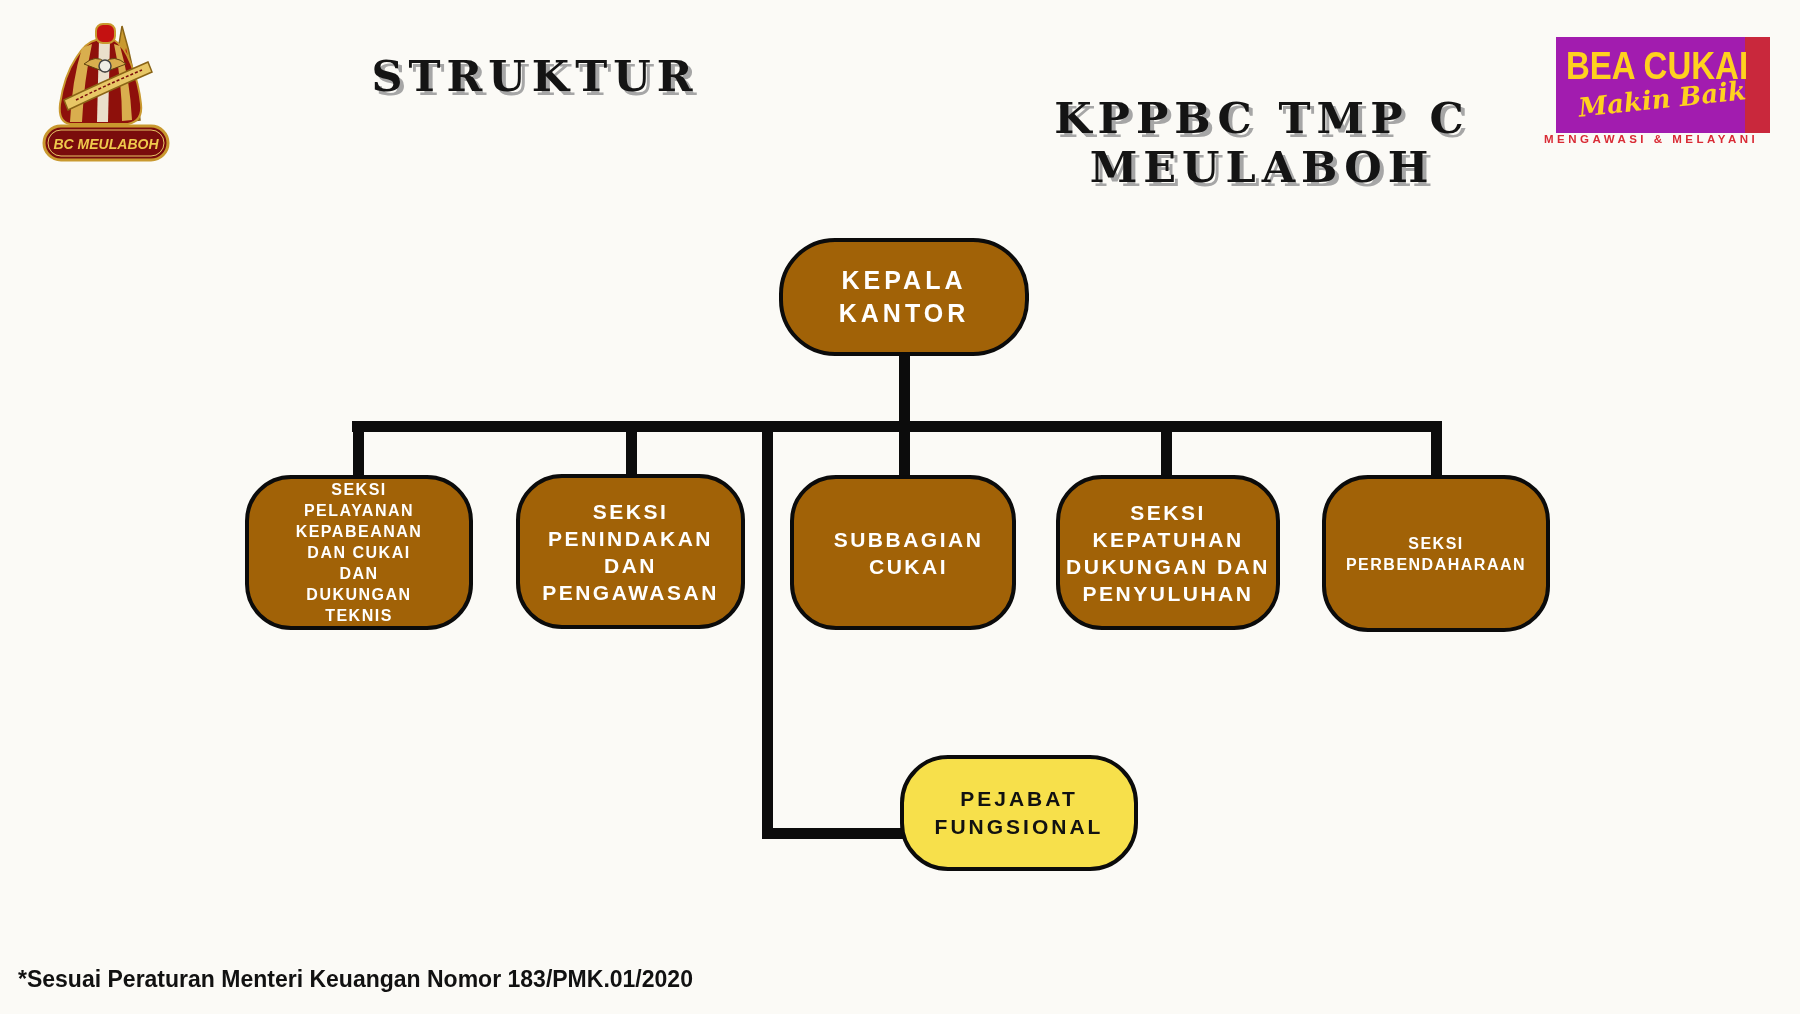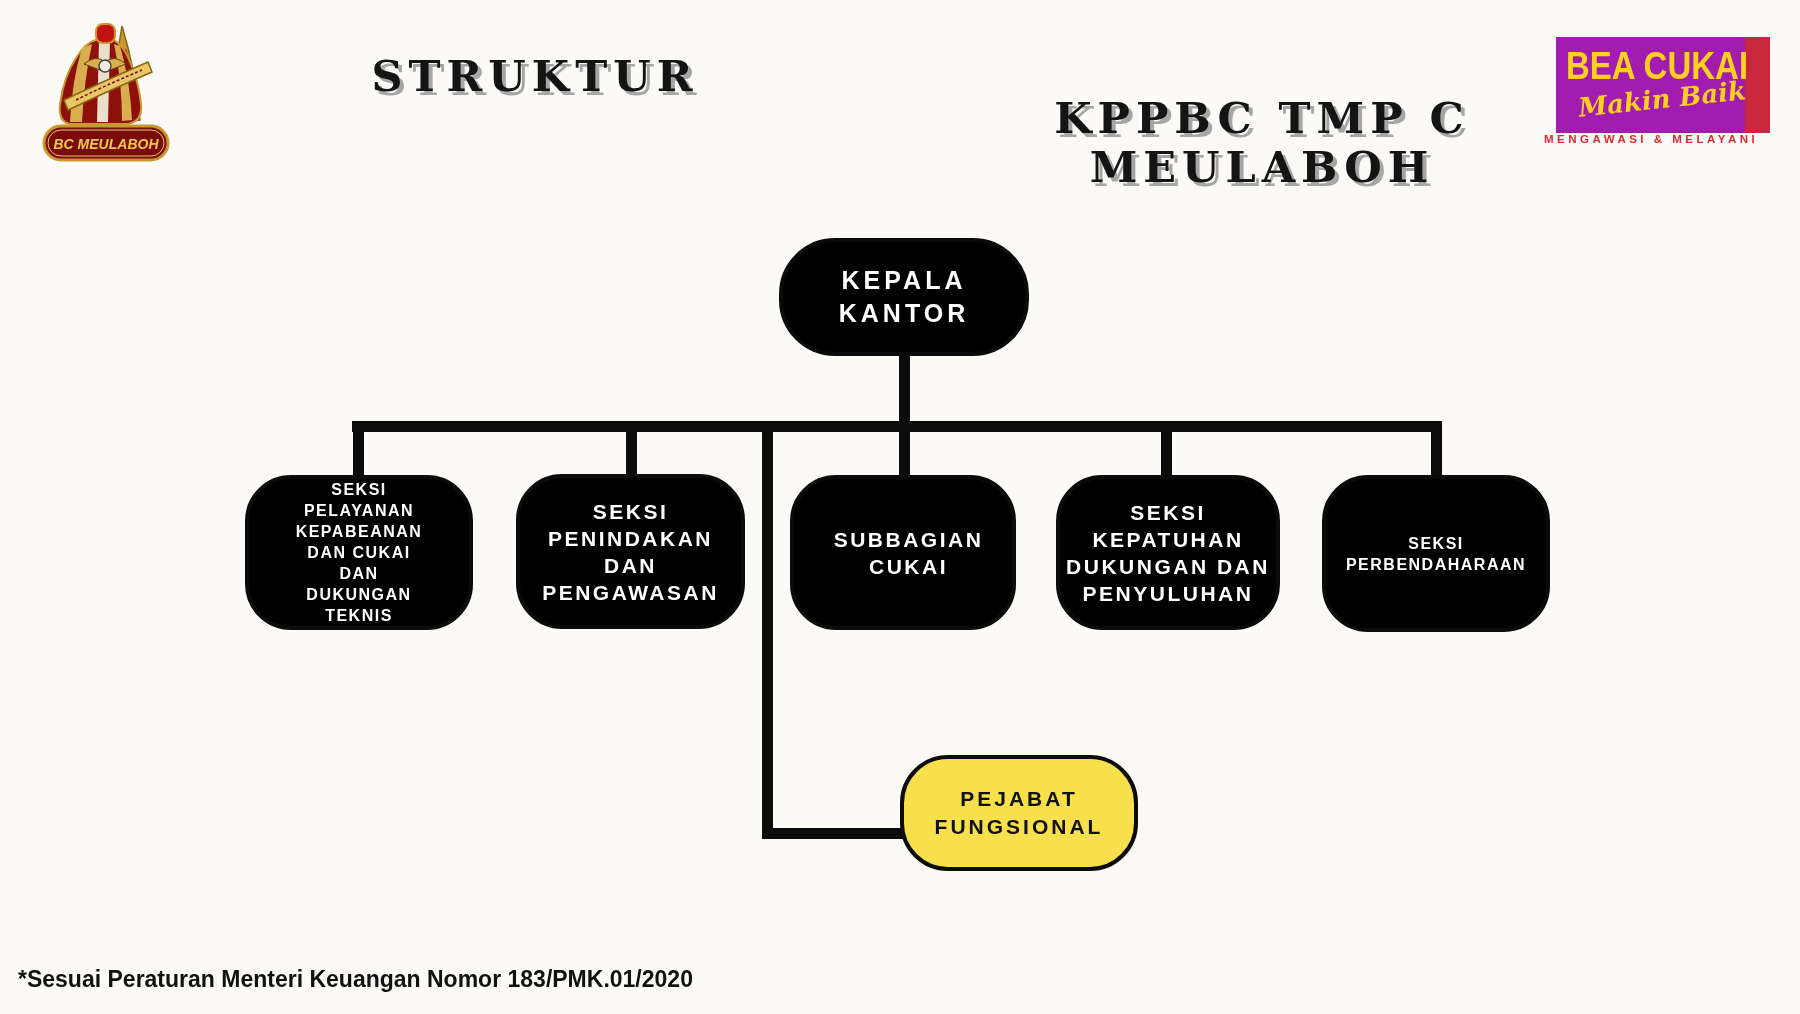--- a/index.html
+++ b/index.html
@@ -14,21 +14,21 @@
     position:absolute; text-align:center;
     font-family:"DejaVu Serif", serif; font-weight:700;
     font-size:43px; line-height:49px; letter-spacing:6px;
     color:#141414; text-shadow:4px 4px 0 #a6a6a6;
     white-space:nowrap;
   }
   
   .box {
     position:absolute; display:flex; flex-direction:column;
     align-items:center; justify-content:center;
-    background:#000000; border:4px solid #0b0b0b;
+    background:#a16207; border:4px solid #0b0b0b;
     color:#ffffff; font-weight:bold; text-align:center;
   }
   .box .bl { white-space:nowrap; }
   .root-box   { border-radius:56px; font-size:25px; line-height:33px; letter-spacing:4px; }
   .child-box  { border-radius:46px; font-size:21px; line-height:27px; letter-spacing:2.5px; }
   .child-box.small { font-size:16px; line-height:21px; letter-spacing:1.5px; }
   .func-box   { border-radius:48px; background:#F7E04B; color:#111111;
                 font-size:21px; line-height:28px; letter-spacing:3px; }
   
   .conn { position:absolute; background:#0c0c0c; }

